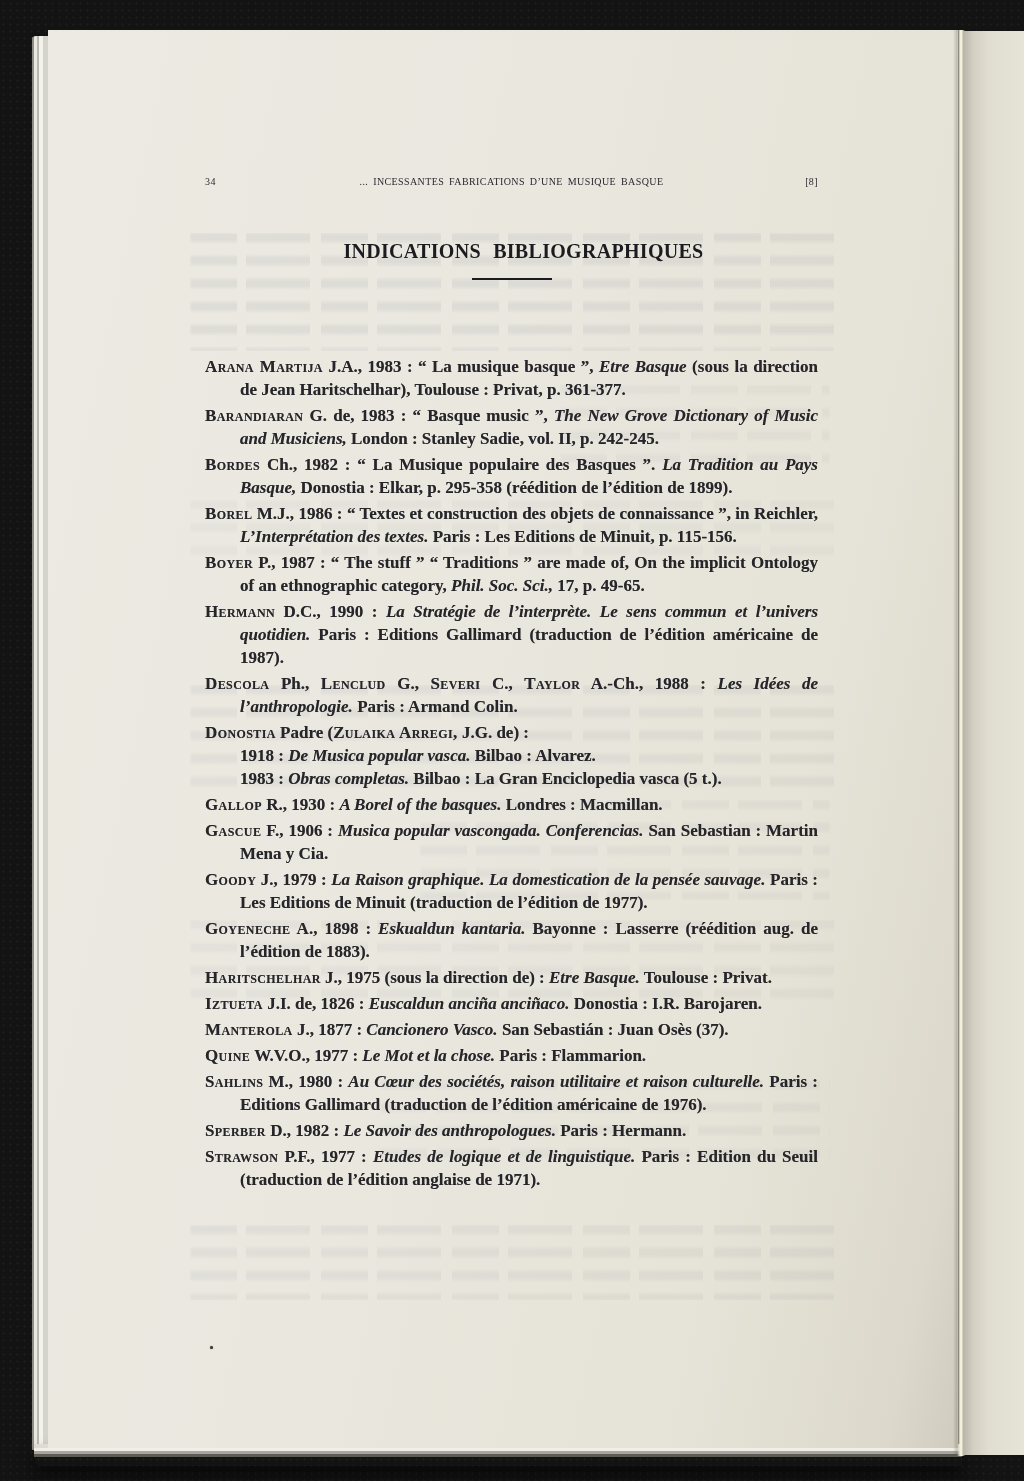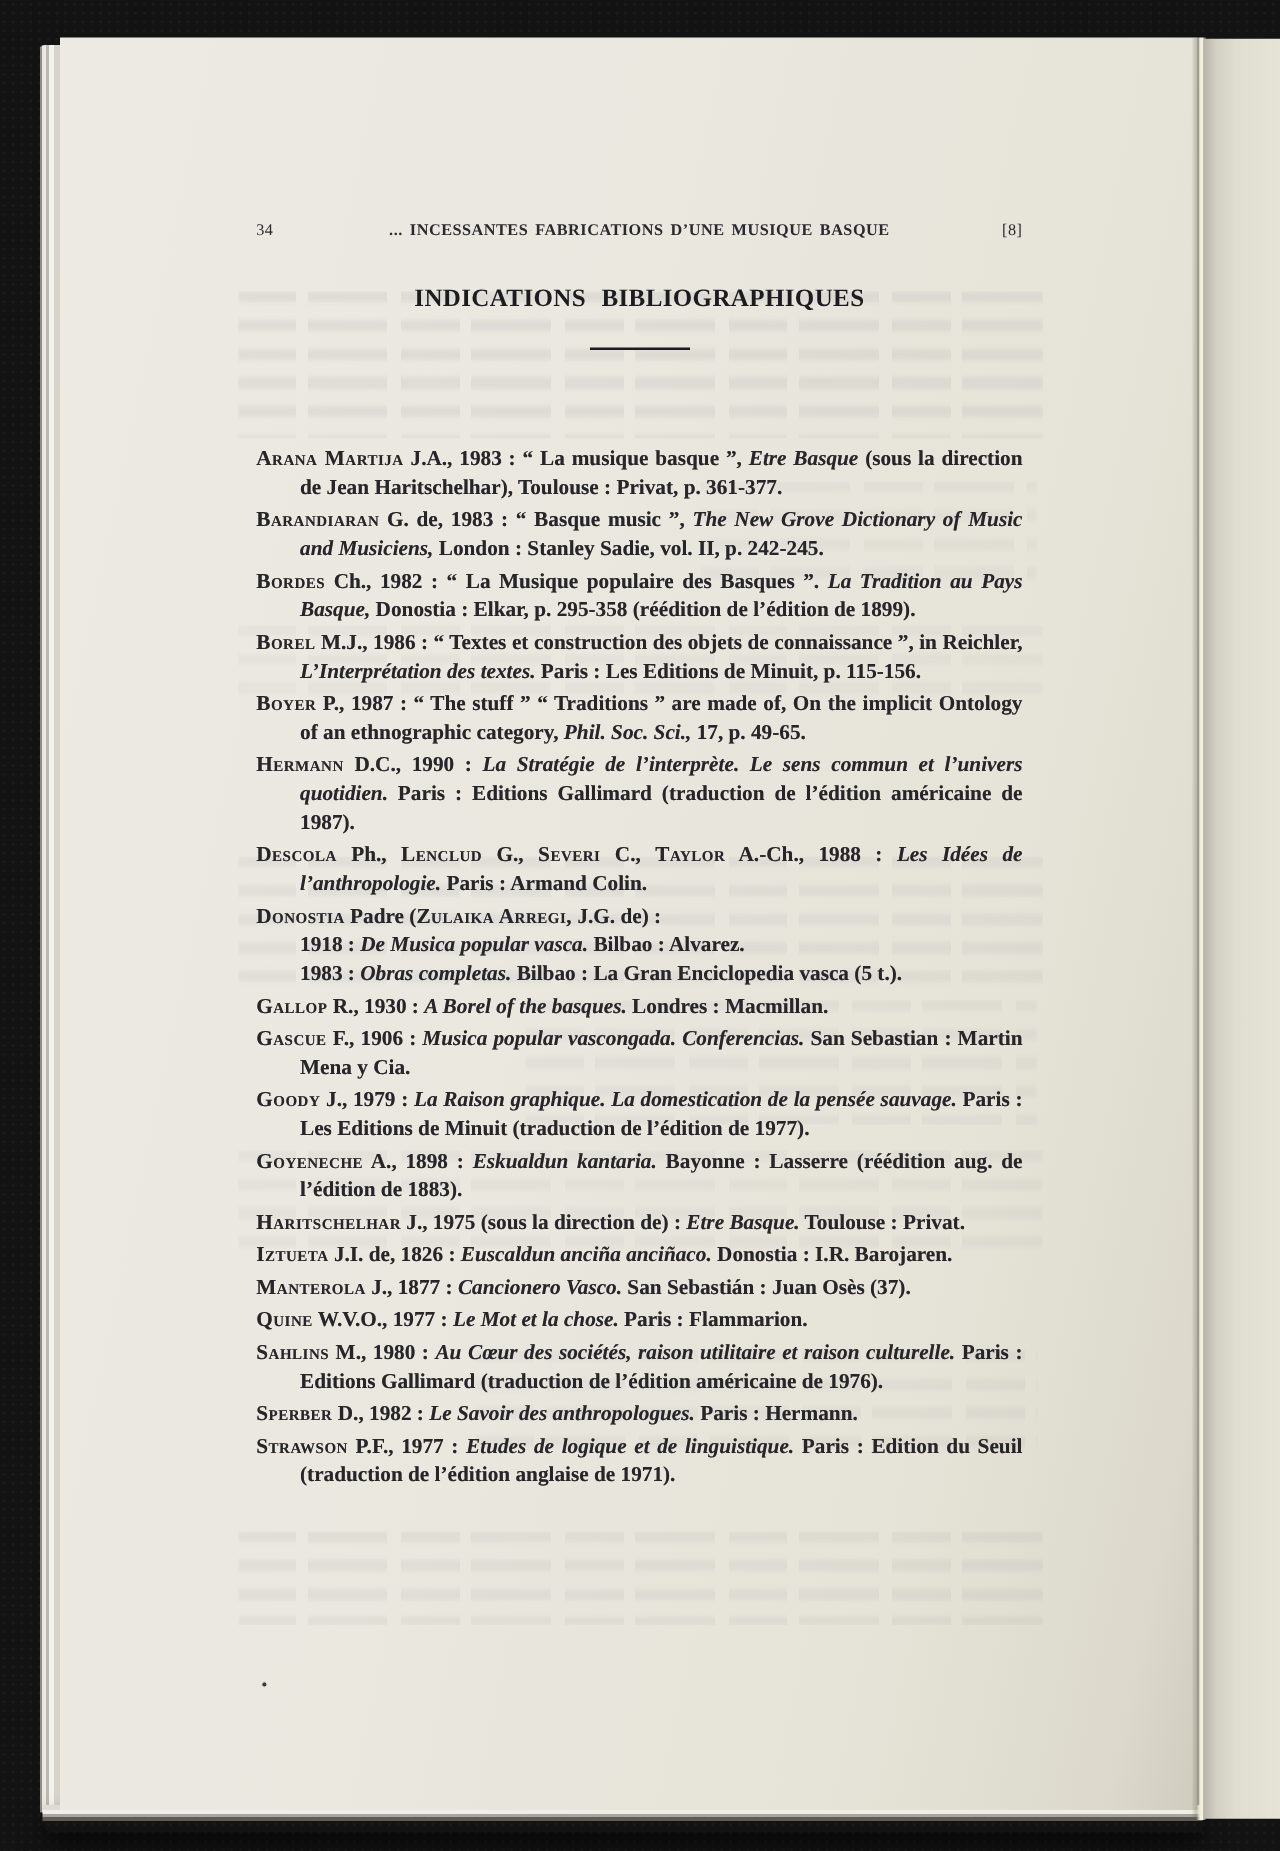--- a/index.html
+++ b/index.html
@@ -43,27 +43,27 @@
   .facing {
     position:absolute; left:963px; top:31px; width:61px; height:1424px;
     background:linear-gradient(to right,
       #b8b5a8 0, #d3d0c3 10px, #e0ddd1 26px, #e6e3d7 100%);
   }
   
   .content { position:absolute; left:157px; top:0; width:613px; }
   .header-row {
     position:absolute; top:146px; left:0; width:100%;
     display:flex; align-items:baseline;
-    font-size:13px; letter-spacing:0.4px; word-spacing:2px; color:#2a2930;justify-content:space-between;
+    font-size:10px; letter-spacing:0.4px; word-spacing:2px; color:#2a2930;justify-content:space-between;
   }
   .header-row .pageno { width:70px; }
-  .header-row .running { flex:1; text-align:center;font-weight:bold; }
+  .header-row .running { flex:1; text-align:center; }
   .header-row .folio { width:70px; text-align:right; }
   .title {
-    position:absolute; top:198px; left:0; width:100%; margin:0;
+    position:absolute; top:198px; left:0; width:100%; margin:12px;
     text-align:center; font-size:20px; font-weight:bold;
     letter-spacing:0.3px; word-spacing:7px; color:#1c1b20;
   }
   .title-rule {
     position:absolute; top:248px; left:50%; transform:translateX(-50%);
     width:80px; height:2px; background:#1b1a1f;
   }
   .bib {
     position:absolute; top:325px; left:0; width:100%;
     font-size:17px; line-height:23px; text-align:justify;

